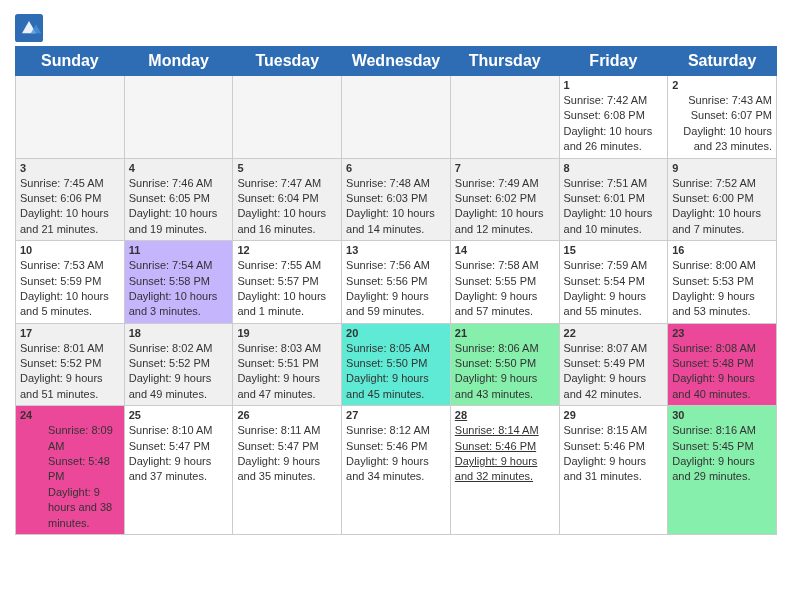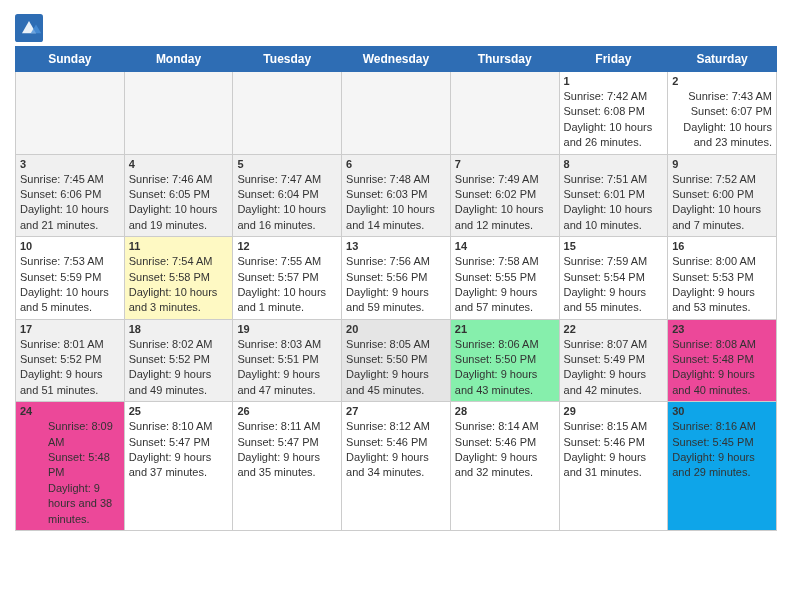--- a/index.html
+++ b/index.html
@@ -53,21 +53,21 @@
       color: #444;
     }
     table {
       width: 100%;
       border-collapse: collapse;
       table-layout: fixed;
     }
     thead th {
       background-color: #2e6db4;
       color: #fff;
-      font-size: 12px;
+      font-size: 16px;
       font-weight: bold;
       text-align: center;
       padding: 5px 2px;
       border: 1px solid #2e6db4;
     }
     td {
       vertical-align: top;
       border: 1px solid #ccc;
       padding: 3px 4px;
       font-size: 9px;
@@ -193,21 +193,21 @@
 Daylight: 10 hours and 7 minutes.</div>
           </td>
         </tr>
         <tr>
           <td style="background: rgb(255, 255, 255);">
             <span class="day-num">10</span>
             <div class="day-info" style="white-space: pre-line;">Sunrise: 7:53 AM
 Sunset: 5:59 PM
 Daylight: 10 hours and 5 minutes.</div>
           </td>
-          <td style="background: #fef9c3;">
+          <td style="background: #c4b5fd;">
             <span class="day-num">11</span>
             <div class="day-info" style="white-space: pre-line;">Sunrise: 7:54 AM
 Sunset: 5:58 PM
 Daylight: 10 hours and 3 minutes.</div>
           </td>
           <td style="background: rgb(255, 255, 255);">
             <span class="day-num">12</span>
             <div class="day-info" style="white-space: pre-line;">Sunrise: 7:55 AM
 Sunset: 5:57 PM
 Daylight: 10 hours and 1 minute.</div>
@@ -249,21 +249,21 @@
             <div class="day-info" style="white-space: pre-line;">Sunrise: 8:02 AM
 Sunset: 5:52 PM
 Daylight: 9 hours and 49 minutes.</div>
           </td>
           <td style="background: rgb(240, 240, 240);">
             <span class="day-num">19</span>
             <div class="day-info" style="white-space: pre-line;">Sunrise: 8:03 AM
 Sunset: 5:51 PM
 Daylight: 9 hours and 47 minutes.</div>
           </td>
-          <td style="background: #e5e5e5;">
+          <td style="background: #5eead4;">
             <span class="day-num">20</span>
             <div class="day-info" style="white-space: pre-line;">Sunrise: 8:05 AM
 Sunset: 5:50 PM
 Daylight: 9 hours and 45 minutes.</div>
           </td>
           <td style="background: #86efac;">
             <span class="day-num">21</span>
             <div class="day-info" style="white-space: pre-line;">Sunrise: 8:06 AM
 Sunset: 5:50 PM
 Daylight: 9 hours and 43 minutes.</div>
@@ -299,33 +299,33 @@
             <div class="day-info" style="white-space: pre-line;">Sunrise: 8:11 AM
 Sunset: 5:47 PM
 Daylight: 9 hours and 35 minutes.</div>
           </td>
           <td style="background: rgb(255, 255, 255);">
             <span class="day-num">27</span>
             <div class="day-info" style="white-space: pre-line;">Sunrise: 8:12 AM
 Sunset: 5:46 PM
 Daylight: 9 hours and 34 minutes.</div>
           </td>
-          <td style="background: rgb(255, 255, 255);">
+          <td style="background: rgb(255, 255, 255); text-decoration: underline;">
             <span class="day-num">28</span>
             <div class="day-info" style="white-space: pre-line;">Sunrise: 8:14 AM
 Sunset: 5:46 PM
 Daylight: 9 hours and 32 minutes.</div>
           </td>
           <td style="background: rgb(255, 255, 255);">
             <span class="day-num">29</span>
             <div class="day-info" style="white-space: pre-line;">Sunrise: 8:15 AM
 Sunset: 5:46 PM
 Daylight: 9 hours and 31 minutes.</div>
           </td>
-          <td style="background: #0ea5e9;">
+          <td style="background: #86efac;">
             <span class="day-num">30</span>
             <div class="day-info" style="white-space: pre-line;">Sunrise: 8:16 AM
 Sunset: 5:45 PM
 Daylight: 9 hours and 29 minutes.</div>
           </td>
         </tr>
       </tbody>
   </table>
 </div>
 

